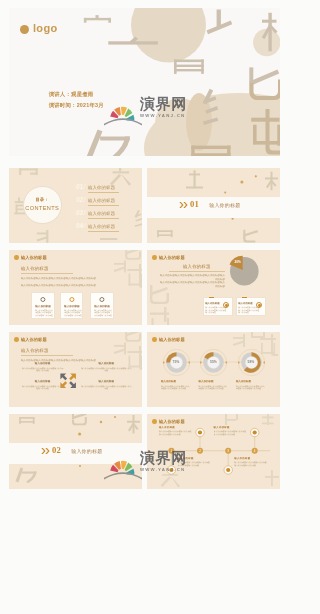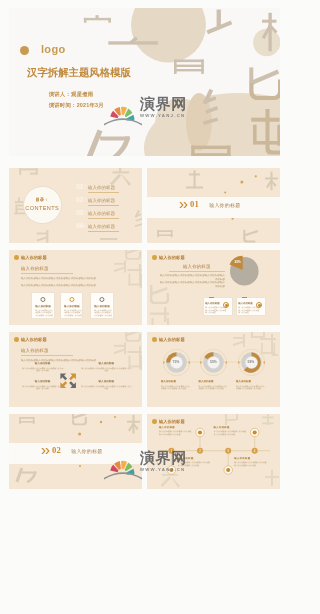--- a/index.html
+++ b/index.html
@@ -66,21 +66,21 @@
 .dblk{position:absolute;top:47.9px;width:29px;}
 .dlbl{display:block;font-size:2.5px;color:#b07c37;font-weight:bold;line-height:3.2px;}
 .dtx{display:block;font-size:1.8px;color:#bba07e;line-height:2.6px;margin-top:1.5px;
   height:11px;overflow:hidden;}
 
 .tlb{position:absolute;width:33.6px;}
 .tlt{display:block;font-size:2.4px;color:#b07c37;font-weight:bold;line-height:3px;letter-spacing:0.3px;}
 .tlx{display:block;font-size:1.8px;color:#bba07e;line-height:2.5px;margin-top:1.4px;
   height:10px;overflow:hidden;}
 
-.logo{position:absolute;left:11px;top:14px;display:flex;align-items:flex-end;gap:12px;margin-top:21px;}
+.logo{position:absolute;left:11px;top:14px;display:flex;align-items:flex-end;gap:4px;}
 .logo-dot{width:9px;height:9px;border-radius:50%;background:#c79b52;display:block;}
 .logo-text{font-size:11px;font-weight:bold;color:#c79b52;letter-spacing:0.3px;}
 .hero-title{position:absolute;left:18px;top:58px;font-size:10.4px;font-weight:bold;
   color:#c08a3e;letter-spacing:0px;line-height:13px;}
 .hero-sub{position:absolute;left:39.7px;font-size:5.4px;color:#c08a3e;letter-spacing:0.2px;
   line-height:7px;font-weight:bold;}
 .hs1{top:83px;} .hs2{top:94px;}
 .watermark{position:absolute;left:0;top:0;width:271px;height:148px;opacity:0.8;}
 .wm-logo{position:absolute;left:95px;top:88px;}
 .wm-txt{position:absolute;left:131px;top:89px;}
@@ -160,21 +160,20 @@
       <g fill="#cdc0ae">
         <path d="M88.6 121.6 L93.5 123.3 L82.8 150 L77.5 148.8 Z"></path>
         <path d="M90.5 128.4 L120.8 128.4 L120.8 132.6 L91.5 132.6 Z"></path>
         <path d="M116.5 128.4 L120.8 128.4 q0 12 -16.5 25 l-3.3 -3.3 q14.5 -11.5 15 -21.7 Z"></path>
       </g>
     </svg>
     <div class="logo">
       <span class="logo-dot"></span>
       <span class="logo-text">logo</span>
     </div>
-    <div class="hero-title">汉字拆解主题风格模版</div>
     <div class="hero-sub hs1">演讲人：观星煮雨</div>
     <div class="hero-sub hs2">演讲时间：2021年3月</div>
     <div class="watermark">
       <svg class="wm-logo" width="38" height="30" viewBox="0 0 38 30">
         <g transform="translate(18,23.4)">
           <path d="M-4.4 -1.2 L-11.8 -3 A12 12 0 0 1 -8.9 -8.6 L-3.6 -3.1 Z" fill="#c8233f"></path>
           <path d="M-3 -3.7 L-7.9 -9.6 A12 12 0 0 1 -2.2 -12.3 L-1.1 -4.4 Z" fill="#e3701f"></path>
           <path d="M-0.2 -4.6 L-1.1 -12.5 A12 12 0 0 1 5.1 -11.6 L1.9 -4.3 Z" fill="#f0a11f"></path>
           <path d="M2.7 -3.7 L6.2 -10.9 A12 12 0 0 1 10.4 -6.5 L3.9 -2.1 Z" fill="#62b444"></path>
           <path d="M4.5 -1 L11.4 -4.7 A12 12 0 0 1 12.3 1 L4.5 1 Z" fill="#0f9094"></path>

